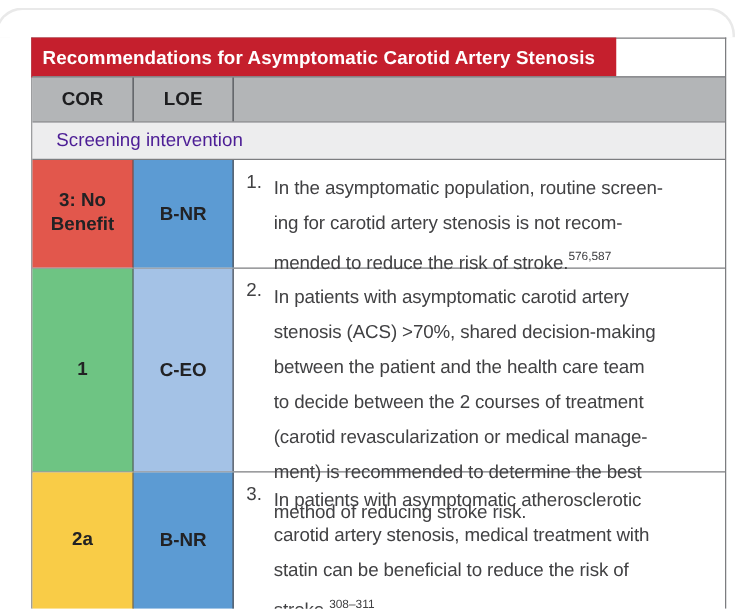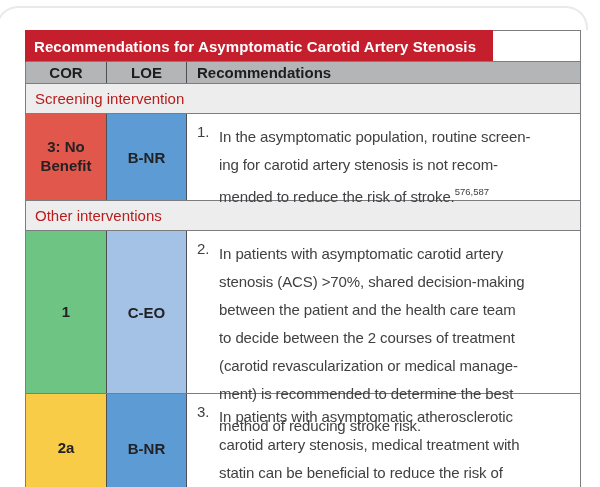--- a/index.html
+++ b/index.html
@@ -24,34 +24,34 @@
   .row { display:flex; width:100%; }
   .row + .row { border-top:1px solid var(--border_row); }
 
   .title-row {
     height:32px; background:var(--brand_red);
     display:flex; align-items:center; padding-left:9px;
     margin:-1px; width:468px; 
   }
   .title-row span { color:#ffffff; font-size:15px; font-weight:bold; letter-spacing:.1px; }
 
-  .head-row { height:22px; background:var(--header_gray); }
+  .head-row { height:36px; background:var(--header_gray); }
   .head-row .cell { font-weight:bold; font-size:15px; color:#1d1d1f; }
 
   .cell-cor { width:81px; display:flex; align-items:center; justify-content:center;
     text-align:center; border-right:1px solid var(--border_cell); flex:none; }
   .cell-loe { width:80px; display:flex; align-items:center; justify-content:center;
     border-right:1px solid var(--border_cell); flex:none; }
   .cell-rec { flex:1; }
 
   .head-row .cell-rec { display:flex; align-items:center; padding-left:10px; }
 
   .section-row { height:30px; background:var(--section_gray);
     display:flex; align-items:center; padding-left:9px; }
-  .section-row span { font-size:15px; color:#b91c1c; }
+  .section-row span { font-size:15px; color:#4c1d95;margin-left:10px; }
 
   .data-row .cell-cor, .data-row .cell-loe { font-weight:bold; font-size:15px; color:#222224; }
   .data-row .cell-cor { padding:0 5px; line-height:1.25; }
 
   .c-red   { background:var(--cor_no_benefit_red); }
   .c-blue  { background:var(--loe_blue); }
   .c-green { background:var(--cor_1_green); }
   .c-lblue { background:var(--loe_light_blue); }
   .c-yellow{ background:var(--cor_2a_yellow); }
 
@@ -72,43 +72,39 @@
 
 <div class="tbl">
 
   <div class="row title-row">
     <span>Recommendations for Asymptomatic Carotid Artery Stenosis</span>
   </div>
 
   <div class="row head-row">
     <div class="cell cell-cor">COR</div>
     <div class="cell cell-loe">LOE</div>
-    <div class="cell cell-rec">Recommendations</div>
   </div>
 
   <div class="row section-row">
     <span>Screening intervention</span>
   </div>
 
   <div class="row data-row r1">
     <div class="cell-cor c-red">3: No Benefit</div>
     <div class="cell-loe c-blue">B-NR</div>
     <div class="cell-rec">
       <div class="rec-body">
         <span class="rec-num">1.</span>
         <span class="rec-text"><span>In the asymptomatic population, routine screen-
 ing for carotid artery stenosis is not recom-
 mended to reduce the risk of stroke.</span><sup class="ref">576,587</sup></span>
       </div>
     </div>
   </div>
 
-  <div class="row section-row">
-    <span>Other interventions</span>
-  </div>
 
   <div class="row data-row r2">
     <div class="cell-cor c-green">1</div>
     <div class="cell-loe c-lblue">C-EO</div>
     <div class="cell-rec">
       <div class="rec-body">
         <span class="rec-num">2.</span>
         <span class="rec-text"><span>In patients with asymptomatic carotid artery
 stenosis (ACS) &gt;70%, shared decision-making
 between the patient and the health care team

